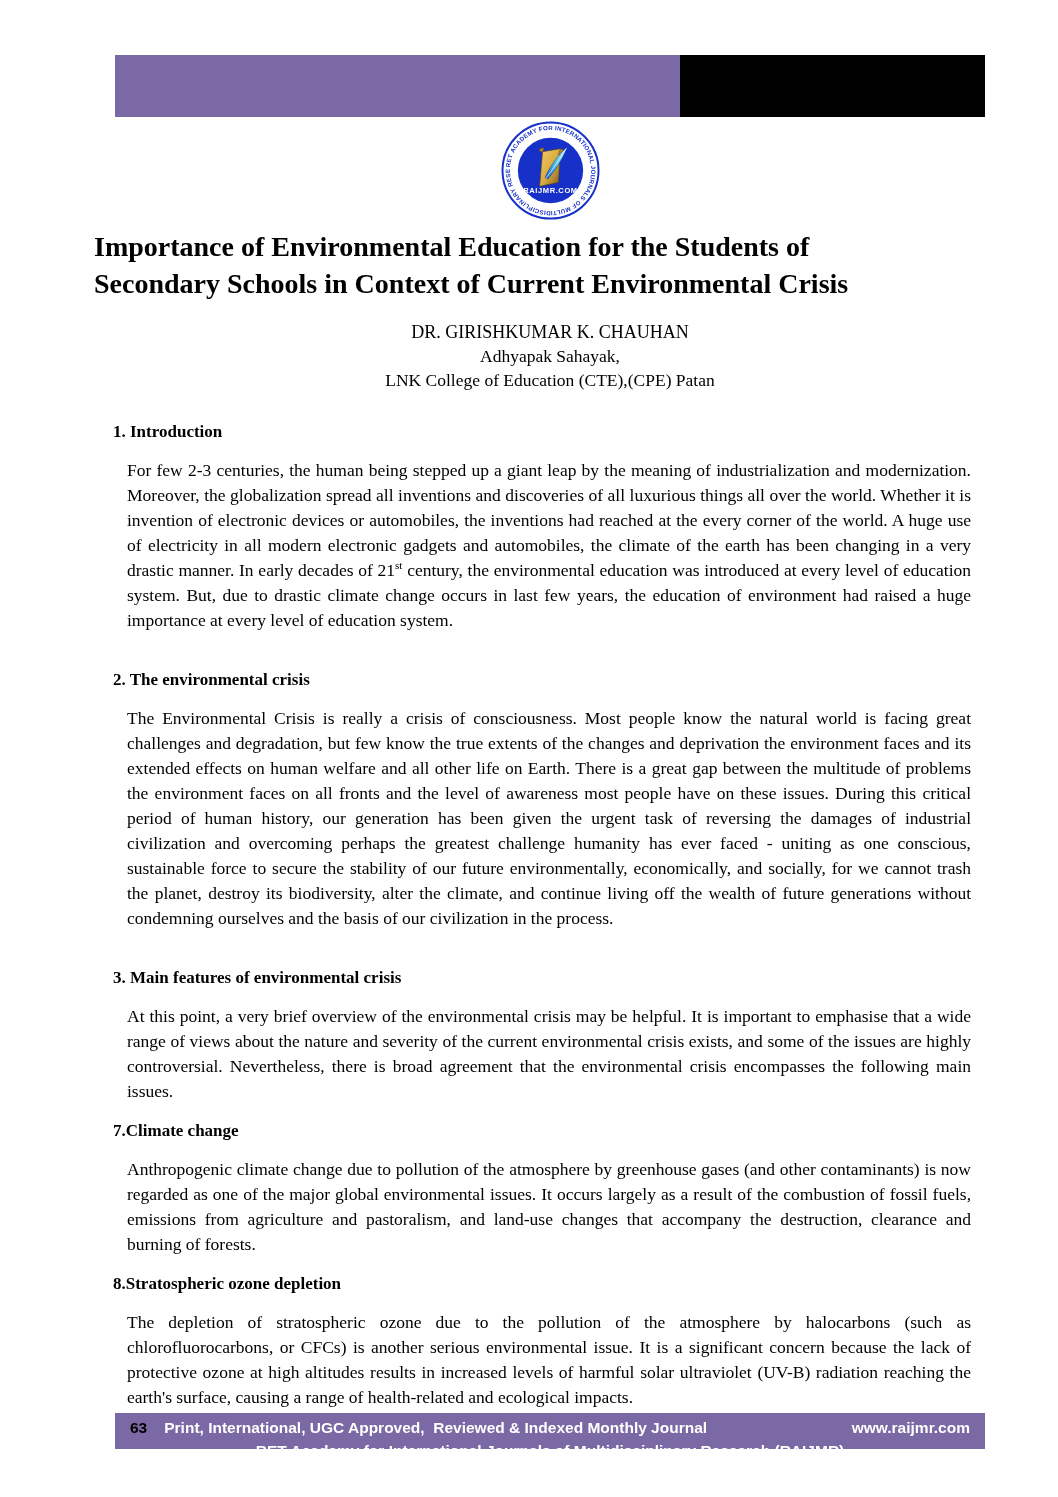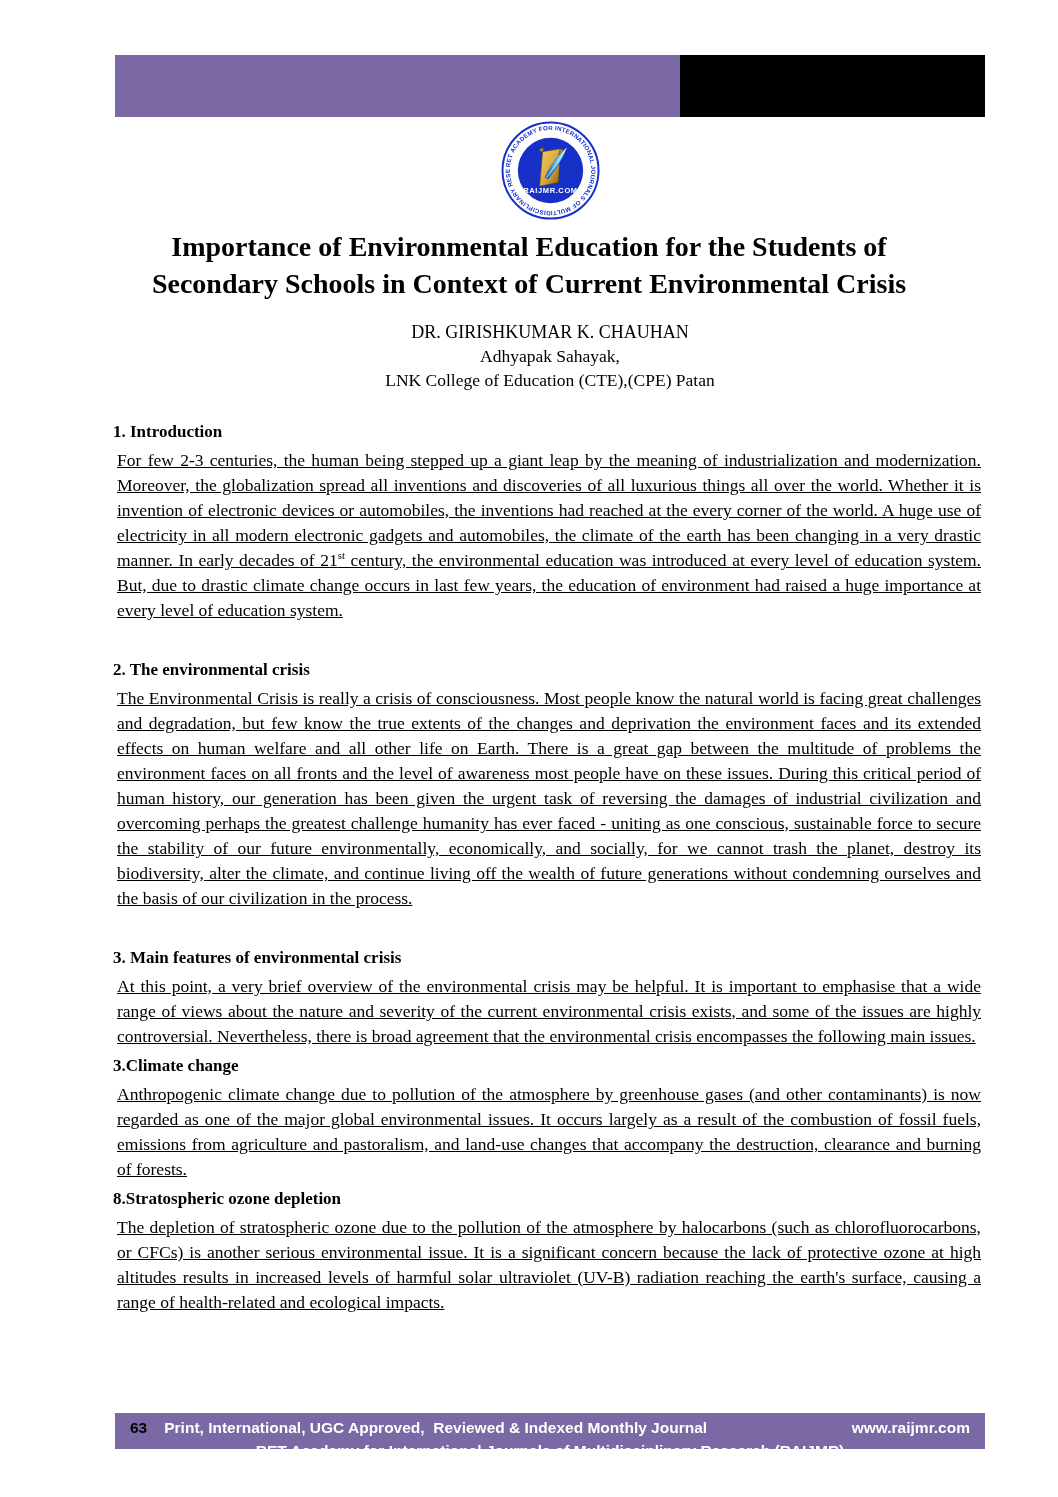--- a/index.html
+++ b/index.html
@@ -61,21 +61,20 @@
     font-size: 7.6px;
     font-weight: bold;
     letter-spacing: 0.6px;
   }
 
   
   .title {
     position: absolute;
     top: 228px; left: 94px; width: 870px;
     margin: 0;
-    text-align: center;
     font-size: 28px;
     font-weight: bold;
     line-height: 37px;
   }
   .author {
     position: absolute;
     top: 320px; left: 115px; width: 870px;
     text-align: center;
     font-size: 17.5px;
     line-height: 24px;
@@ -90,23 +89,22 @@
     line-height: 25px;
   }
   .body-col h2 {
     font-size: 17px;
     font-weight: bold;
     margin: 0;
     line-height: 25px;
   }
   .body-col h2.sect-gap { margin-top: 34px; }
   .body-col p {
-    margin: 4px;
+    margin: 14px;
     text-align: justify;
-    text-decoration: underline;
   }
   .body-col sup { font-size: 11px; line-height: 0; }
 
   
   .footer {
     position: absolute;
     top: 1413px; left: 115px;
     width: 870px; height: 36px;
     background: #7a69a4;
     box-sizing: border-box;
@@ -184,21 +182,21 @@
 
     <h2>1. Introduction</h2>
     <p><span>For few 2-3 centuries, the human being stepped up a giant leap by the meaning of industrialization and modernization. Moreover, the globalization spread all inventions and discoveries of all luxurious things all over the world. Whether it is invention of electronic devices or automobiles, the inventions had reached at the every corner of the world. A huge use of electricity in all modern electronic gadgets and automobiles, the climate of the earth has been changing in a very drastic manner. In early decades of 21</span><sup>st</sup><span> century, the environmental education was introduced at every level of education system. But, due to drastic climate change occurs in last few years, the education of environment had raised a huge importance at every level of education system.</span></p>
 
     <h2 class="sect-gap">2. The environmental crisis</h2>
     <p>The Environmental Crisis is really a crisis of consciousness. Most people know the natural world is facing great challenges and degradation, but few know the true extents of the changes and deprivation the environment faces and its extended effects on human welfare and all other life on Earth. There is a great gap between the multitude of problems the environment faces on all fronts and the level of awareness most people have on these issues. During this critical period of human history, our generation has been given the urgent task of reversing the damages of industrial civilization and overcoming perhaps the greatest challenge humanity has ever faced - uniting as one conscious, sustainable force to secure the stability of our future environmentally, economically, and socially, for we cannot trash the planet, destroy its biodiversity, alter the climate, and continue living off the wealth of future generations without condemning ourselves and the basis of our civilization in the process.</p>
 
     <h2 class="sect-gap">3. Main features of environmental crisis</h2>
     <p>At this point, a very brief overview of the environmental crisis may be helpful. It is important to emphasise that a wide range of views about the nature and severity of the current environmental crisis exists, and some of the issues are highly controversial. Nevertheless, there is broad agreement that the environmental crisis encompasses the following main issues.</p>
 
-    <h2>3.Climate change</h2>
+    <h2>7.Climate change</h2>
     <p>Anthropogenic climate change due to pollution of the atmosphere by greenhouse gases (and other contaminants) is now regarded as one of the major global environmental issues. It occurs largely as a result of the combustion of fossil fuels, emissions from agriculture and pastoralism, and land-use changes that accompany the destruction, clearance and burning of forests.</p>
 
     <h2>8.Stratospheric ozone depletion</h2>
     <p>The depletion of stratospheric ozone due to the pollution of the atmosphere by halocarbons (such as chlorofluorocarbons, or CFCs) is another serious environmental issue. It is a significant concern because the lack of protective ozone at high altitudes results in increased levels of harmful solar ultraviolet (UV-B) radiation reaching the earth's surface, causing a range of health-related and ecological impacts.</p>
 
   </div>
 
   <div class="footer">
     <div class="footer-line1">
       <span class="page-num">63</span>

